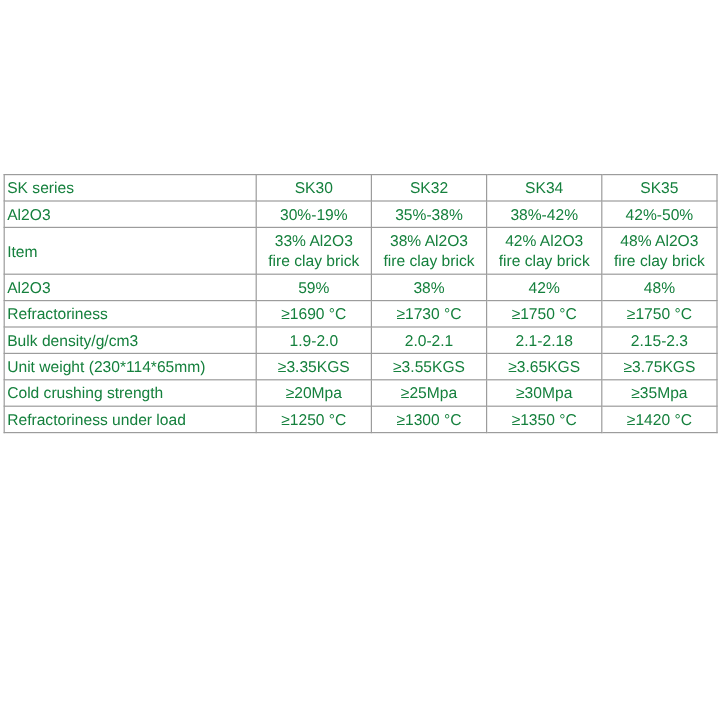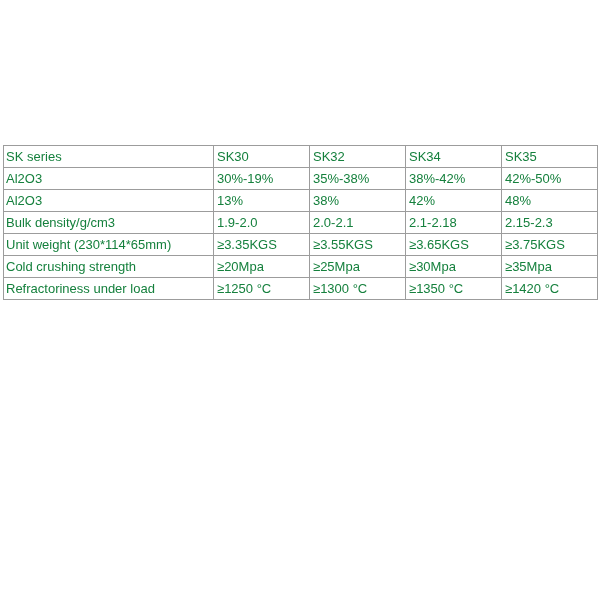--- a/index.html
+++ b/index.html
@@ -26,21 +26,21 @@
     border-collapse: collapse;
     table-layout: fixed;
     font-size: 13px;
     color: #15803d;
   }
   table.spec-table td {
     border: 1px solid #9c9c9c;
     padding: 2px 3px;
     height: 17px;
     line-height: 17px;
-    text-align: left;
+    text-align: center;
     vertical-align: middle;
     white-space: pre-line;
     overflow: hidden;
   }
   table.spec-table td.label-cell {
     text-align: left;
     padding-left: 2px;
   }
   col.c-label { width: 210px; }
   col.c-val   { width: 96px; }
@@ -66,25 +66,43 @@
         <td>SK35</td>
       </tr>
       <tr>
         <td class="label-cell">Al2O3</td>
         <td>30%-19%</td>
         <td>35%-38%</td>
         <td>38%-42%</td>
         <td>42%-50%</td>
       </tr>
       <tr>
+        <td class="label-cell">Item</td>
+        <td>33% Al2O3
+fire clay brick</td>
+        <td>38% Al2O3
+fire clay brick</td>
+        <td>42% Al2O3
+fire clay brick</td>
+        <td>48% Al2O3
+fire clay brick</td>
+      </tr>
+      <tr>
         <td class="label-cell">Al2O3</td>
-        <td>13%</td>
+        <td>59%</td>
         <td>38%</td>
         <td>42%</td>
         <td>48%</td>
+      </tr>
+      <tr>
+        <td class="label-cell">Refractoriness</td>
+        <td>≥1690 °C</td>
+        <td>≥1730 °C</td>
+        <td>≥1750 °C</td>
+        <td>≥1750 °C</td>
       </tr>
       <tr>
         <td class="label-cell">Bulk density/g/cm3</td>
         <td>1.9-2.0</td>
         <td>2.0-2.1</td>
         <td>2.1-2.18</td>
         <td>2.15-2.3</td>
       </tr>
       <tr>
         <td class="label-cell">Unit weight (230*114*65mm)</td>

